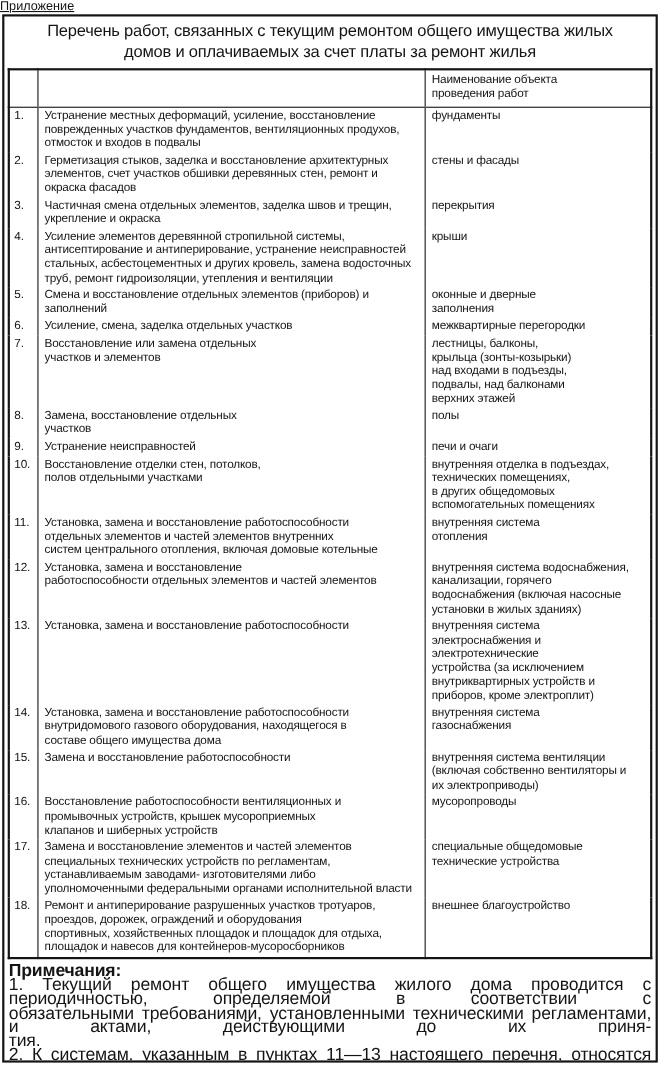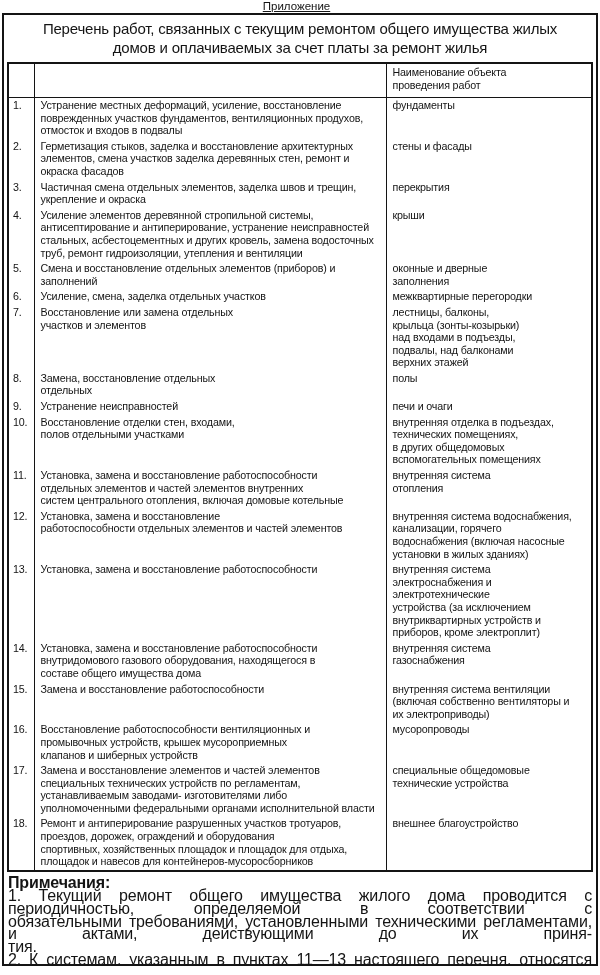--- a/index.html
+++ b/index.html
@@ -4,21 +4,21 @@
 <style>
   html, body { margin: 0; padding: 0; }
   body {
     width: 600px; height: 975px;
     background: #ffffff; color: #141414;
     font-family: "Liberation Sans", sans-serif;
     overflow: hidden;
     -webkit-font-smoothing: antialiased;
   }
   .appendix {
-    height: 13px; text-align: center;
+    height: 13px; text-align: left;
     padding-right: 7px; font-size: 11.5px; line-height: 12px;
   }
   .appendix span { text-decoration: underline; }
   .frame {
     margin: 0 2px; border: 2px solid #141414;
     height: 953px; box-sizing: border-box;
     padding: 2px 3px; overflow: hidden;
   }
   .title {
     text-align: center; font-size: 15px; line-height: 18.5px;
@@ -89,21 +89,21 @@
             <div class="line">отмосток и входов в подвалы</div>
           </td>
           <td>
             <div class="line">фундаменты</div>
           </td>
         </tr>
         <tr>
           <td class="num">2.</td>
           <td>
             <div class="line">Герметизация стыков, заделка и восстановление архитектурных</div>
-            <div class="line">элементов, смена участков заделка деревянных стен, ремонт и</div>
+            <div class="line">элементов, счет участков обшивки деревянных стен, ремонт и</div>
             <div class="line">окраска фасадов</div>
           </td>
           <td>
             <div class="line">стены и фасады</div>
           </td>
         </tr>
         <tr>
           <td class="num">3.</td>
           <td>
             <div class="line">Частичная смена отдельных элементов, заделка швов и трещин,</div>
@@ -156,39 +156,39 @@
             <div class="line">крыльца (зонты-козырьки)</div>
             <div class="line">над входами в подъезды,</div>
             <div class="line">подвалы, над балконами</div>
             <div class="line">верхних этажей</div>
           </td>
         </tr>
         <tr>
           <td class="num">8.</td>
           <td>
             <div class="line">Замена, восстановление отдельных</div>
-            <div class="line">отдельных</div>
+            <div class="line">участков</div>
           </td>
           <td>
             <div class="line">полы</div>
           </td>
         </tr>
         <tr>
           <td class="num">9.</td>
           <td>
             <div class="line">Устранение неисправностей</div>
           </td>
           <td>
             <div class="line">печи и очаги</div>
           </td>
         </tr>
         <tr>
           <td class="num">10.</td>
           <td>
-            <div class="line">Восстановление отделки стен, входами,</div>
+            <div class="line">Восстановление отделки стен, потолков,</div>
             <div class="line">полов отдельными участками</div>
           </td>
           <td>
             <div class="line">внутренняя отделка в подъездах,</div>
             <div class="line">технических помещениях,</div>
             <div class="line">в других общедомовых</div>
             <div class="line">вспомогательных помещениях</div>
           </td>
         </tr>
         <tr>

